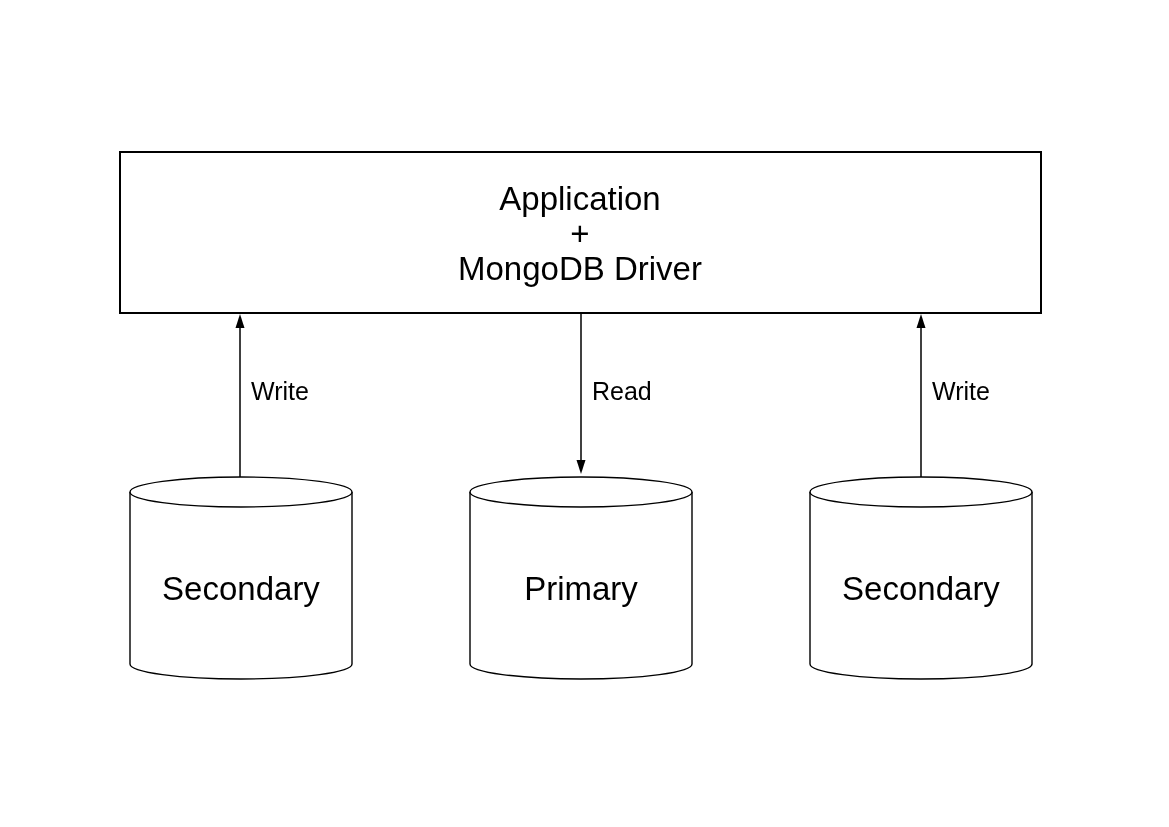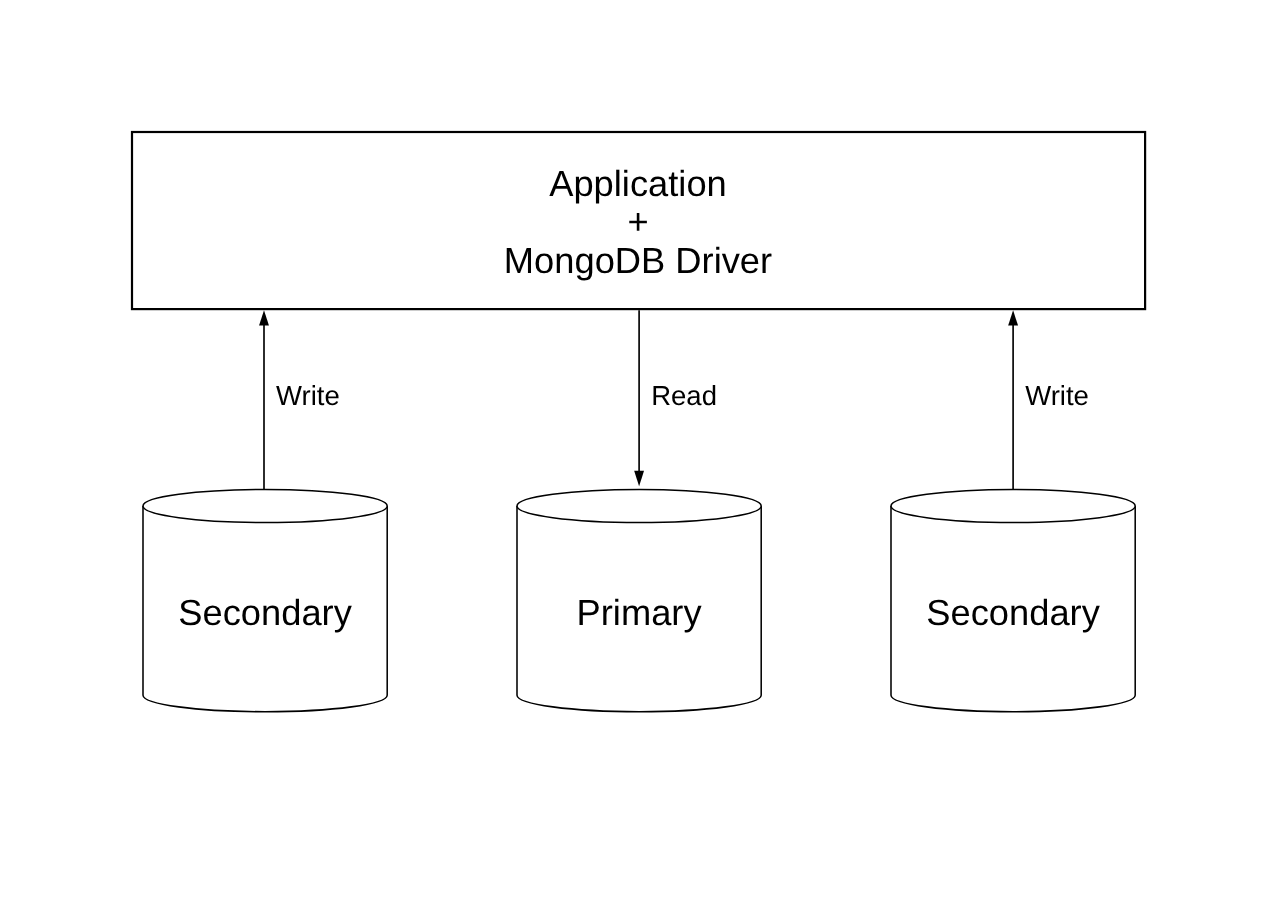--- a/index.html
+++ b/index.html
@@ -9,20 +9,21 @@
     height: 827px;
     background: #ffffff;
     overflow: hidden;
     font-family: "Liberation Sans", sans-serif;
   }
   .canvas {
     position: relative;
     width: 1169px;
     height: 681px;
     background: #ffffff;
+    margin-top: 32px;
   }
   svg { display: block; }
   text {
     fill: #000000;
     font-family: "Liberation Sans", sans-serif;
   }
   .box-title { font-size: 33px; }
   .edge-label { font-size: 25px; }
   .db-label { font-size: 33px; }
 </style>

